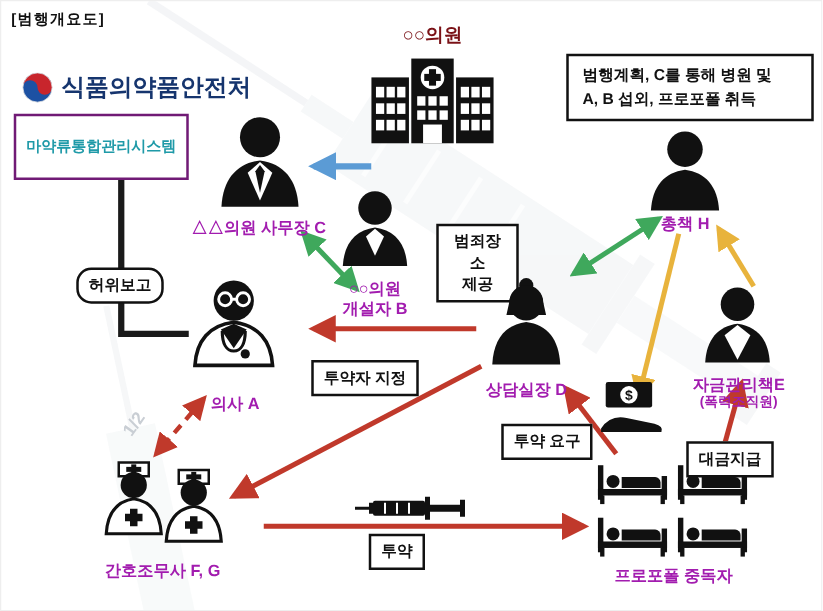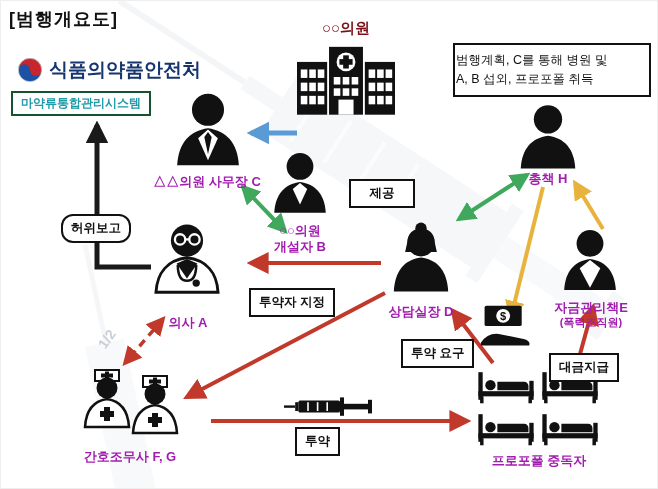--- a/index.html
+++ b/index.html
@@ -2,26 +2,26 @@
 <html><head>
 <meta charset="utf-8">
 <style>
   * { margin:0; padding:0; box-sizing:border-box; }
   body { font-family:"Liberation Sans", sans-serif; background:#fff; }
   .stage { position:relative; width:658px; height:489px; background:#fff; overflow:hidden; border:1px solid #eee; }
   .abs { position:absolute; }
   .label { position:absolute; font-weight:bold; font-size:13px; color:#a21caf; text-align:center; line-height:1.25; }
   .label .sub { font-size:11px; font-weight:bold; }
   .box { position:absolute; background:#fff; border:2px solid #111; font-weight:bold; font-size:12.5px; color:#111; text-align:center; padding:4px 8px; line-height:1.35; }
-  .page-title { position:absolute; left:8px; top:6px; font-size:18px; font-weight:bold; color:#111; letter-spacing:1px; }
+  .page-title { position:absolute; left:8px; top:6px; font-size:12px; font-weight:bold; color:#111; letter-spacing:1px; }
   .agency { position:absolute; left:16px; top:56px; display:flex; align-items:center; gap:6px; }
   .agency-name { font-size:19px; font-weight:bold; color:#16356e; }
-  .system-box { position:absolute; left:10px; top:90px; background:#fff; border:2px solid #14532d; color:#1f9aa8; font-weight:bold; font-size:12px; padding:2px 8px; }
+  .system-box { position:absolute; left:10px; top:90px; background:#fff; border:2px solid #701a75; color:#1f9aa8; font-weight:bold; font-size:12px; padding:16px 8px; }
   .hospital-name { position:absolute; left:297px; top:18px; width:96px; text-align:center; color:#7a1116; font-weight:bold; font-size:15px; }
-  .plan-note { position:absolute; left:452px; top:42px; width:198px; background:#fff; border:2px solid #111; padding:6px 1px; font-size:12.5px; font-weight:normal; line-height:1.5; color:#111; }
+  .plan-note { position:absolute; left:452px; top:42px; width:198px; background:#fff; border:2px solid #111; padding:6px 11px; font-size:12.5px; font-weight:bold; line-height:1.5; color:#111; }
   .arrows { position:absolute; left:0; top:0; pointer-events:none; }
   .wm { position:absolute; left:0; top:0; pointer-events:none; }
   .wm-ruler { position:absolute; left:96px; top:330px; color:#c9ced4; font-size:14px; font-weight:bold; transform:rotate(-55deg); }
 </style>
 </head>
 <body>
 
 <div class="stage">
 
   <svg class="wm" width="658" height="489">
@@ -150,20 +150,21 @@
     <circle cx="30" cy="15" r="13" fill="#111"></circle>
     <path d="M30,30 C15,32 6,42 5,60 L55,60 C54,42 45,32 30,30 Z" fill="#111"></path>
     <path d="M30,31 L23,37 L30,52 L37,37 Z" fill="#fff"></path>
   </svg>
   <div class="label" style="left:256px; top:222px; width:86px;">
     <div>○○의원</div>
     <div>개설자 B</div>
   </div>
 
   <div class="box" style="left:348px; top:178px; width:66px;">
+    <div>범죄장소</div>
     <div>제공</div>
   </div>
 
   <div class="box" style="left:60px; top:213px;border-radius:12px;">허위보고</div>
 
   <svg class="abs" style="left:141px; top:220px;" width="90" height="92" viewBox="0 0 70 80">
     <circle cx="35" cy="17" r="14" fill="#111"></circle>
     <circle cx="29" cy="16" r="4.5" fill="none" stroke="#fff" stroke-width="2"></circle>
     <circle cx="41.5" cy="16" r="4.5" fill="none" stroke="#fff" stroke-width="2"></circle>
     <line x1="33.5" y1="16" x2="37" y2="16" stroke="#fff" stroke-width="2"></line>

